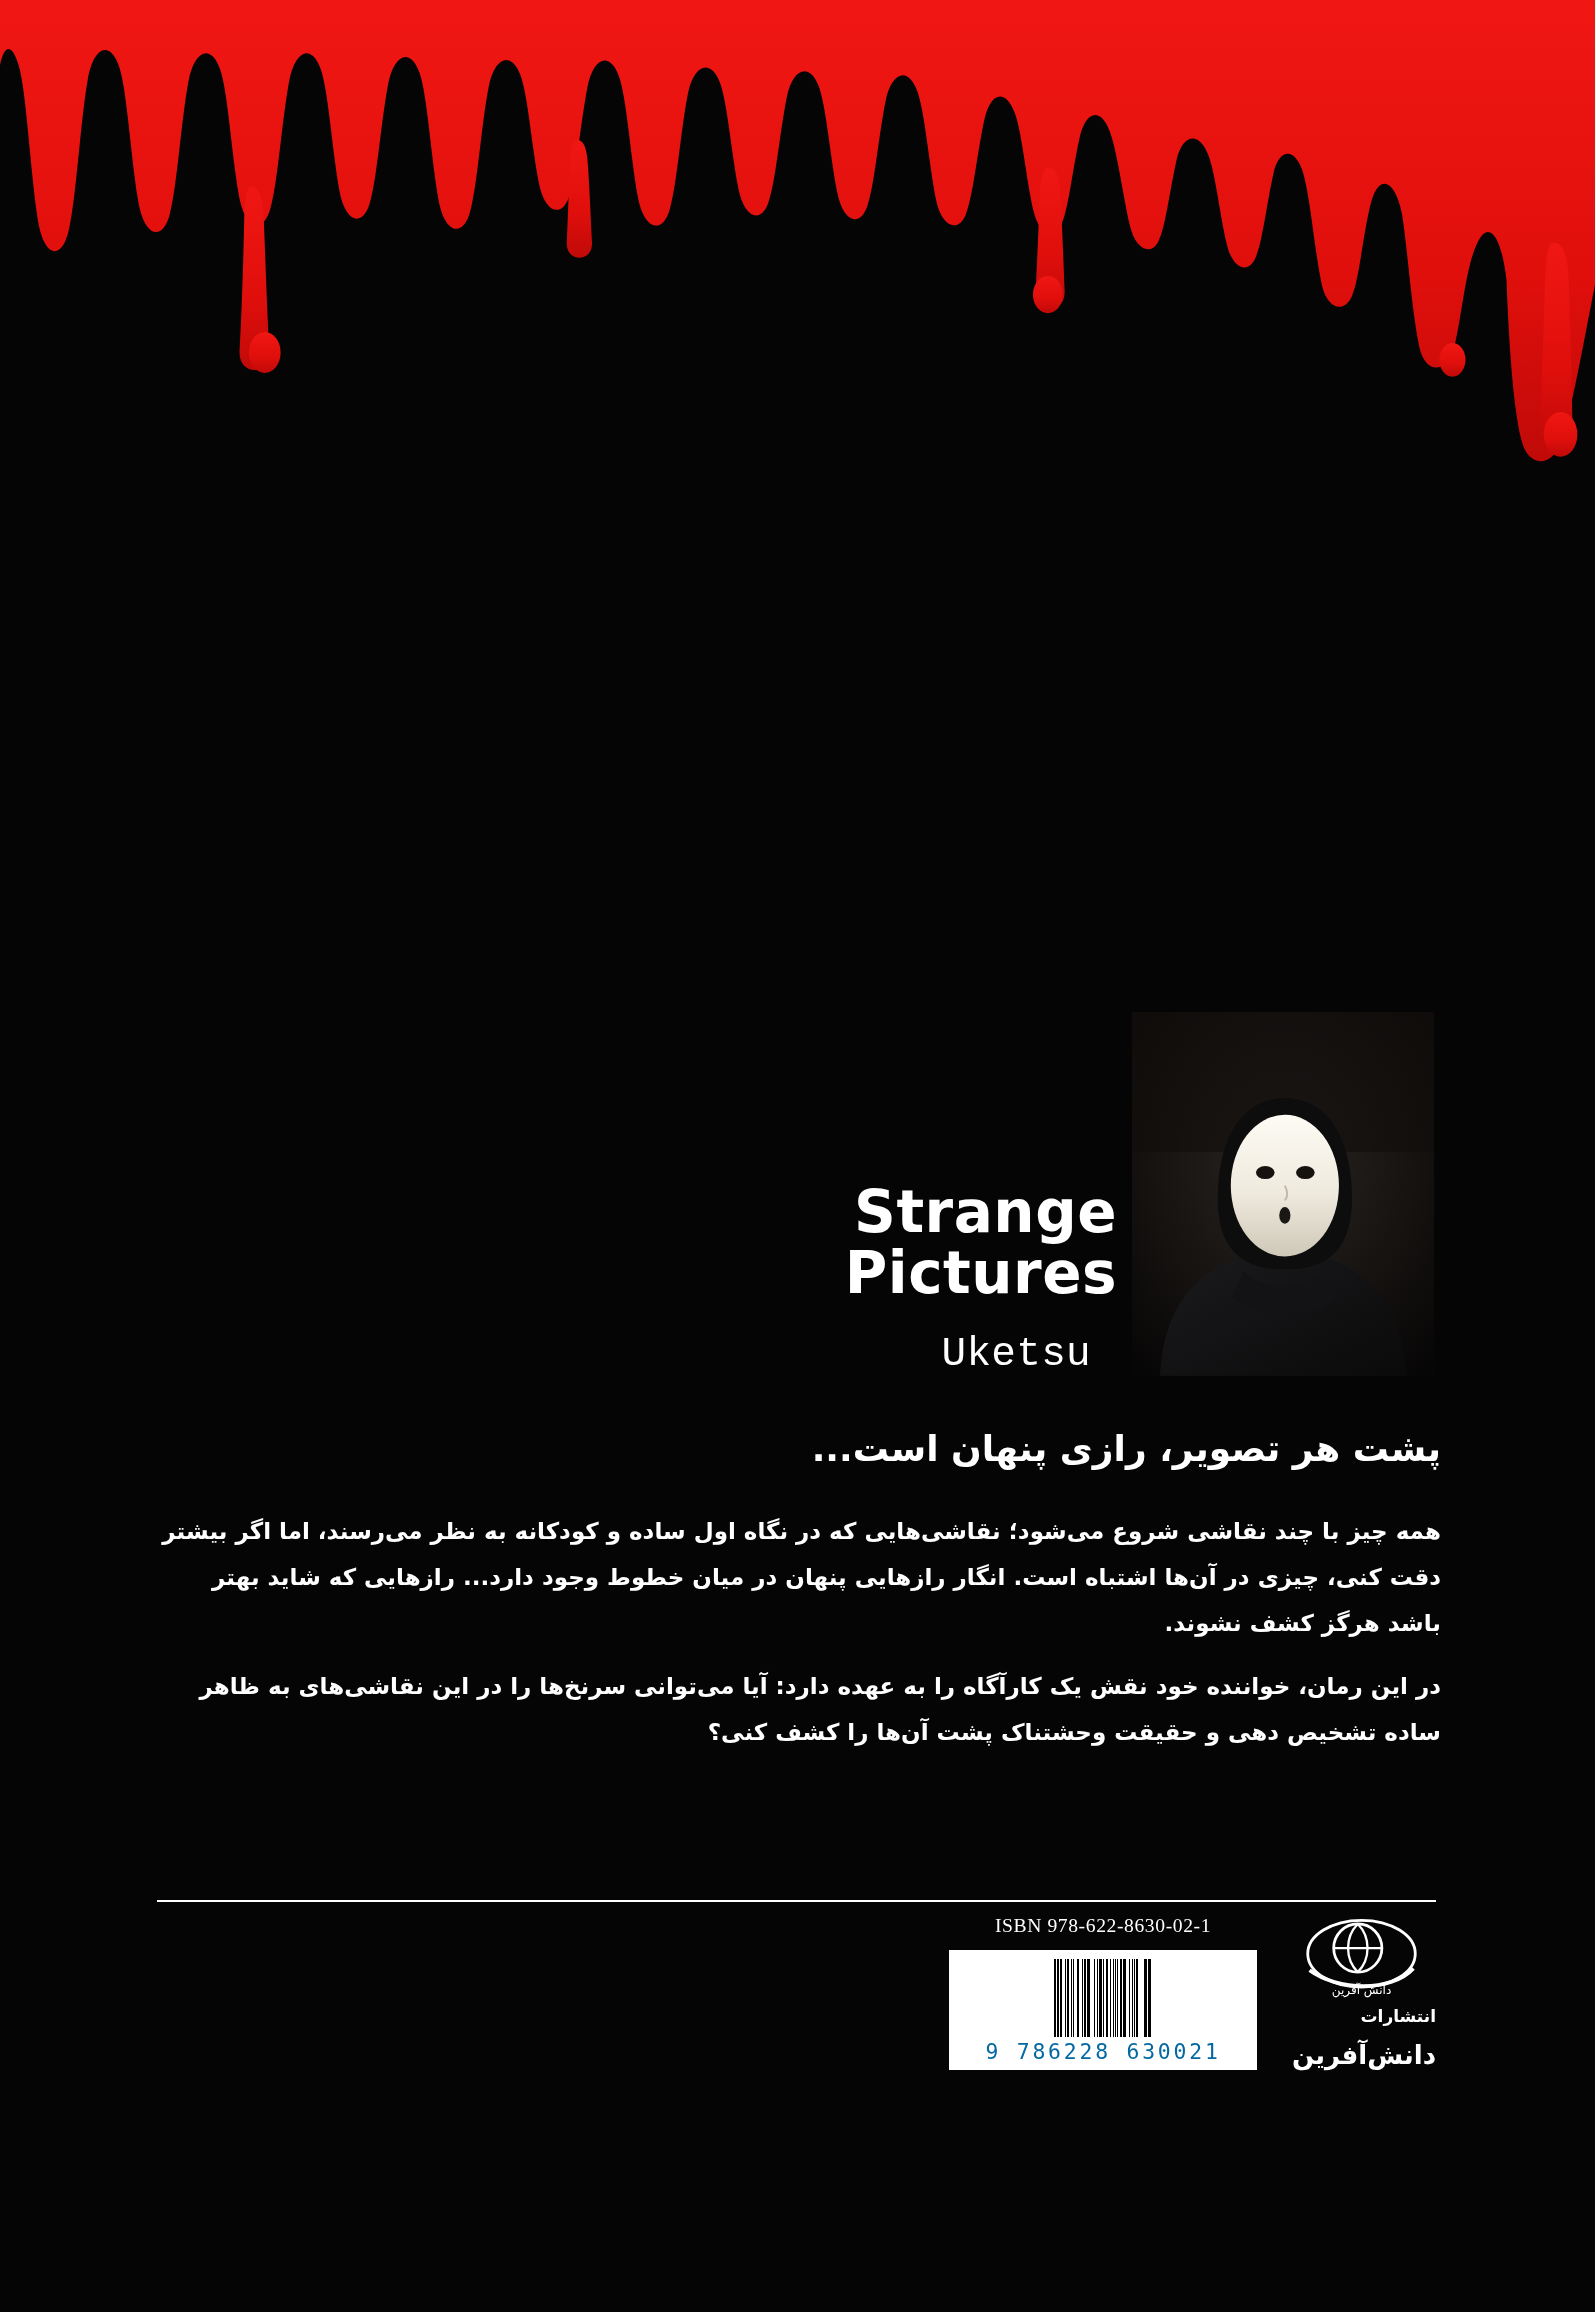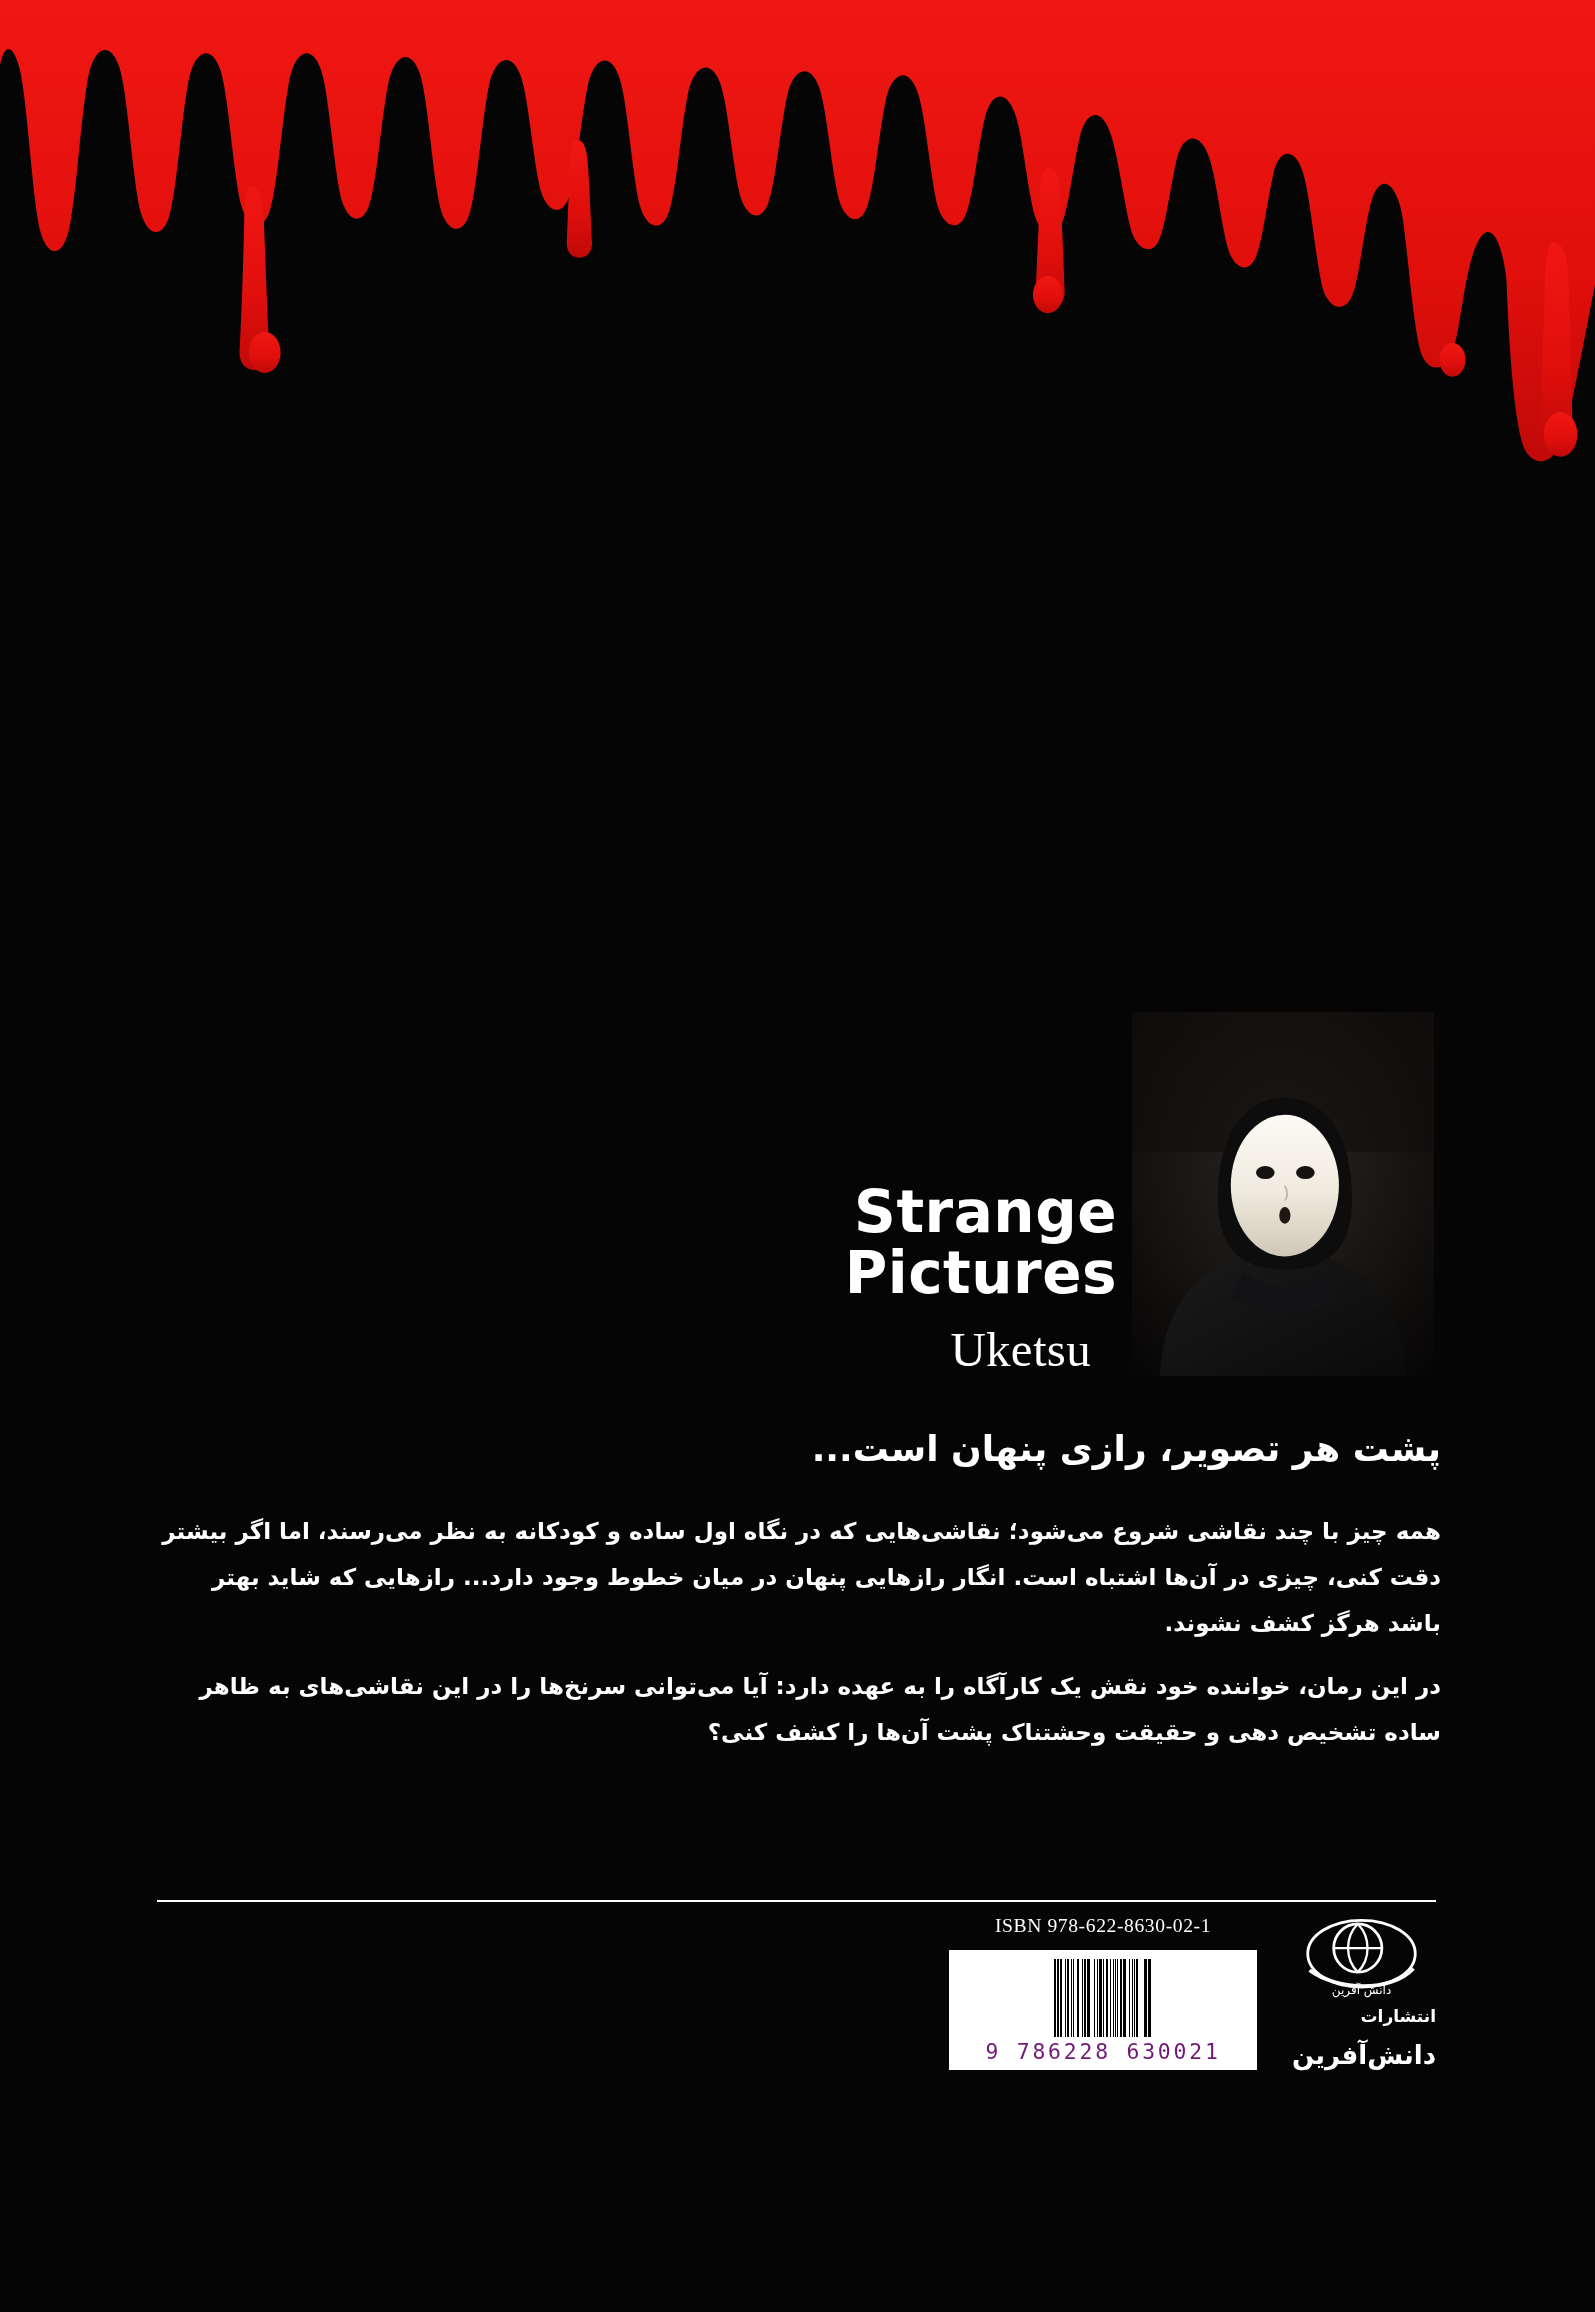--- a/index.html
+++ b/index.html
@@ -57,25 +57,25 @@
     font-family: "DejaVu Sans", sans-serif;
     color: #ffffff;
     font-size: 58px;
     font-weight: 700;
     letter-spacing: 0.5px;
     line-height: 1.05;
     margin: 0;
     padding-right: 317px;
   }
   #book-author {
-    font-family: Liberation Serif, serif;
+    font-family: Liberation Mono, monospace;
     color: #ffffff;
-    font-size: 49px;
+    font-size: 41px;
     font-weight: 400;
-    margin: 17px 0 0 0;
+    margin: 27px 0 0 0;
     padding-right: 343px;
     letter-spacing: 0.3px;
   }
 
   
   #blurb {
     position: absolute;
     right: 155px;
     top: 1417px;
     width: 1281px;
@@ -147,21 +147,21 @@
     justify-content: center;
   }
   #barcode-bars i {
     display: block;
     background: #000;
     height: 100%;
   }
   #barcode-digits {
     font-family: "DejaVu Sans Mono", monospace;
     font-size: 21.4px;
-    color: #701a75;
+    color: #0369a1;
     letter-spacing: 2.8px;
     text-align: center;
     margin-top: 1.9px;
   }
 
   
   #publisher {
     position: absolute;
     left: 1130px;
     top: 9.3px;

